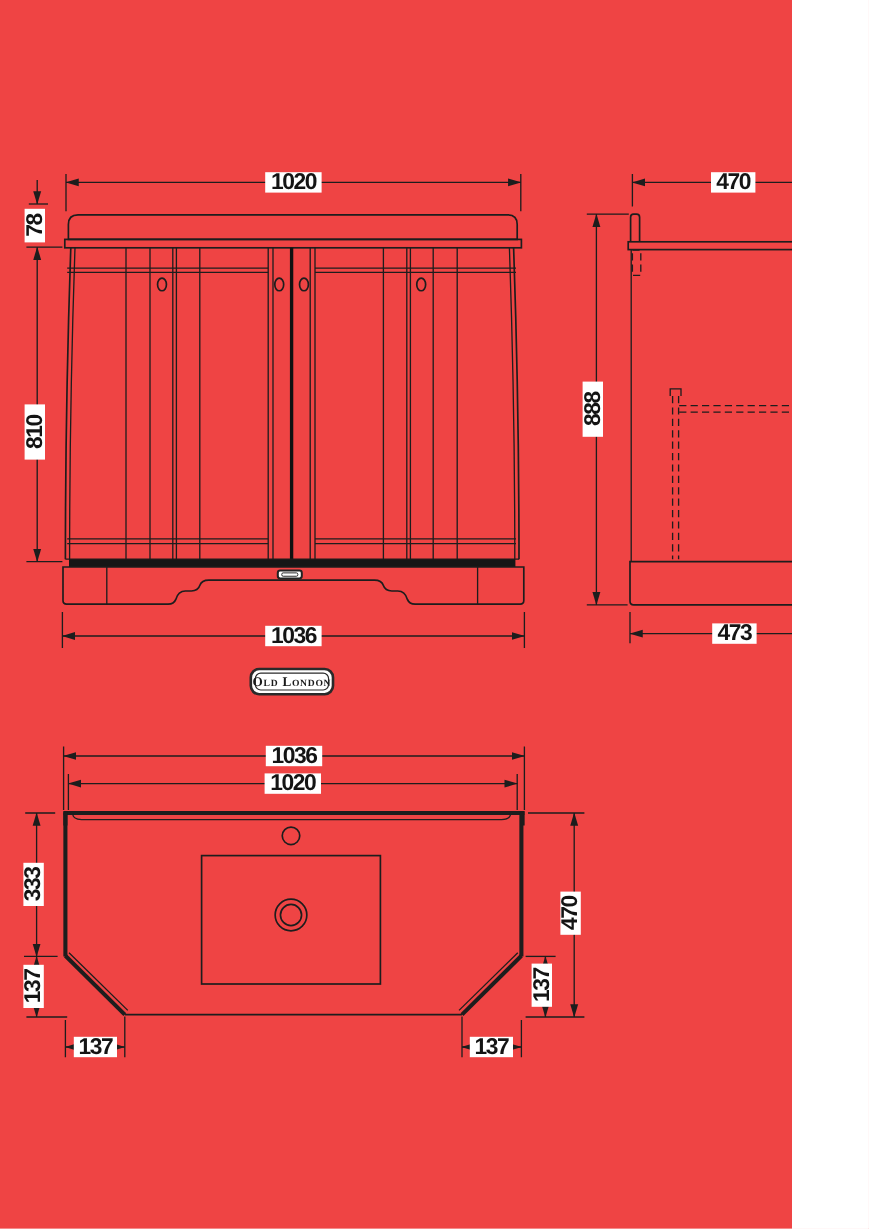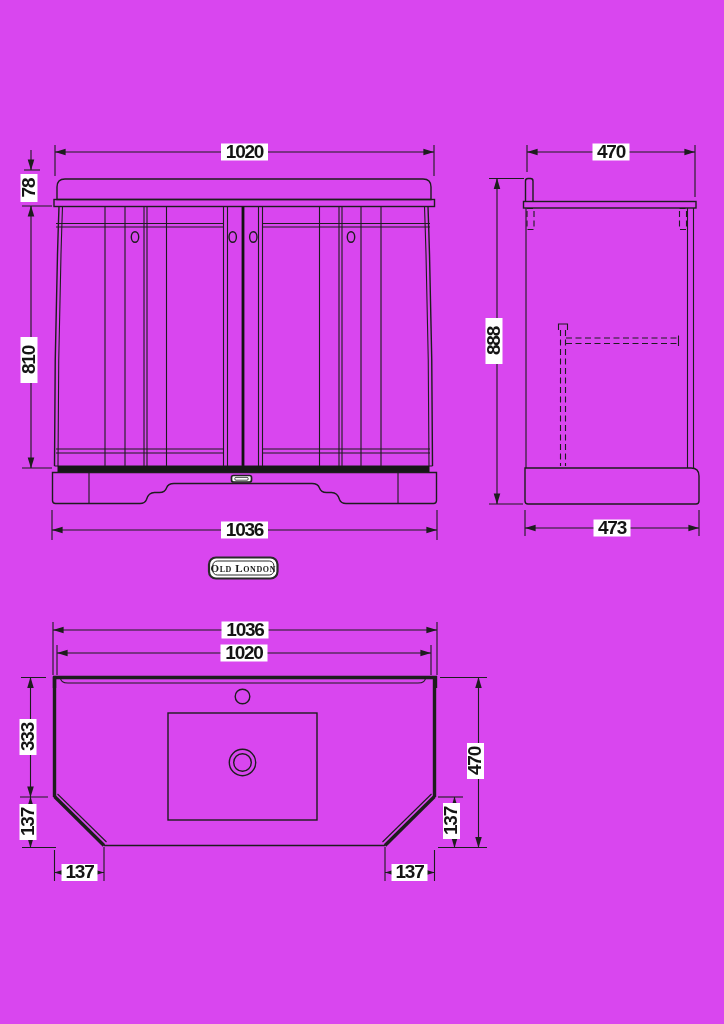--- a/index.html
+++ b/index.html
@@ -1,16 +1,16 @@
 <!DOCTYPE html>
 <html><head>
 <meta charset="utf-8">
 <style>
   html,body { margin:0; padding:0; background:#ffffff; }
-  .stage { position:relative; width:724px; height:1024px; background:#d946ef; overflow:hidden; }
+  .stage { position:relative; width:660px; height:1024px; background:#ef4444; overflow:hidden; }
   svg { display:block; }
   .ln      { stroke:#1d1d1d; stroke-width:1.4; fill:none; }
   .ln-thin { stroke:#1d1d1d; stroke-width:1.1; fill:none; }
   .ln-thick{ stroke:#1d1d1d; stroke-width:3.4; fill:none; }
   .dim     { stroke:#1d1d1d; stroke-width:1.1; fill:none; }
   .dash    { stroke-dasharray:6,3.5; }
   .lbl-bg  { fill:#ffffff; }
   .fill-dark { fill:#161616; stroke:none; }
   .dim-label {
     font-family:"Liberation Sans", sans-serif;

